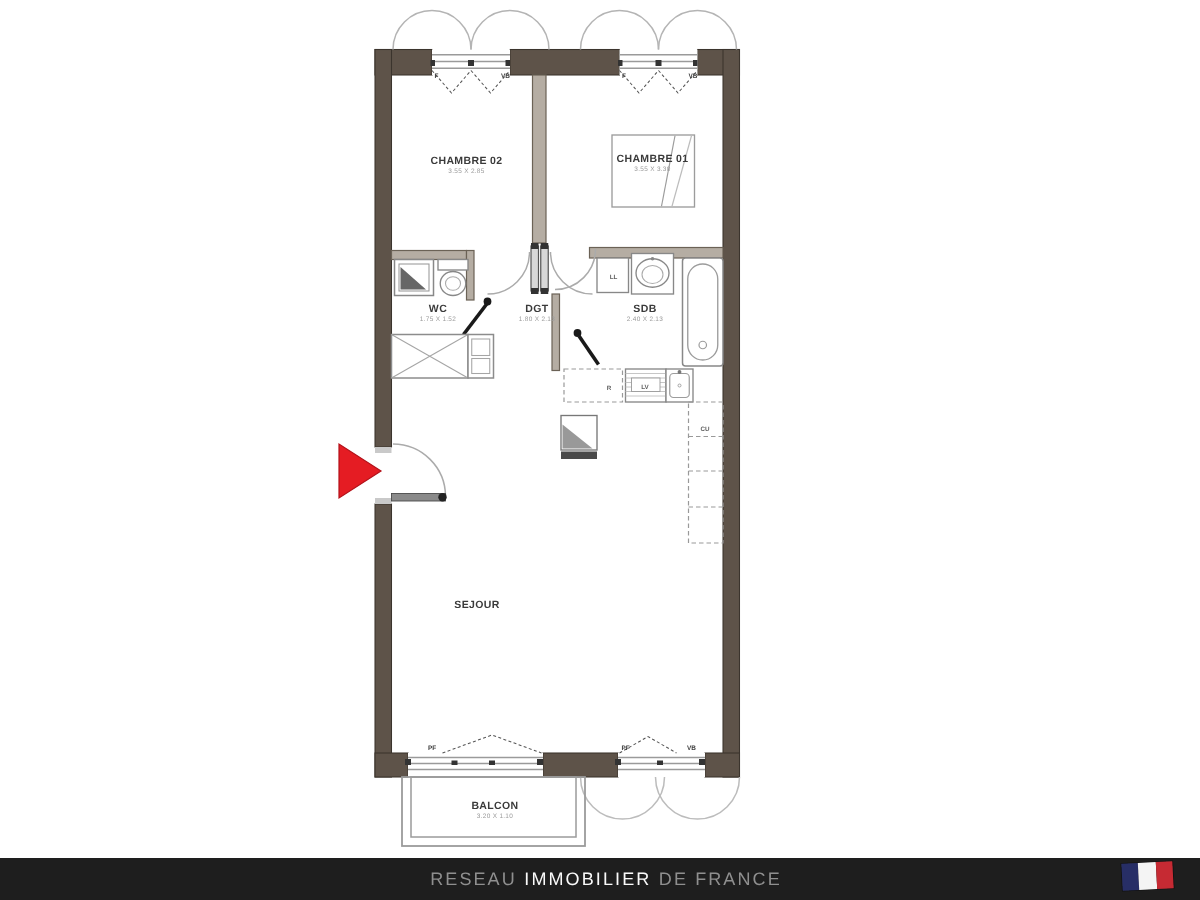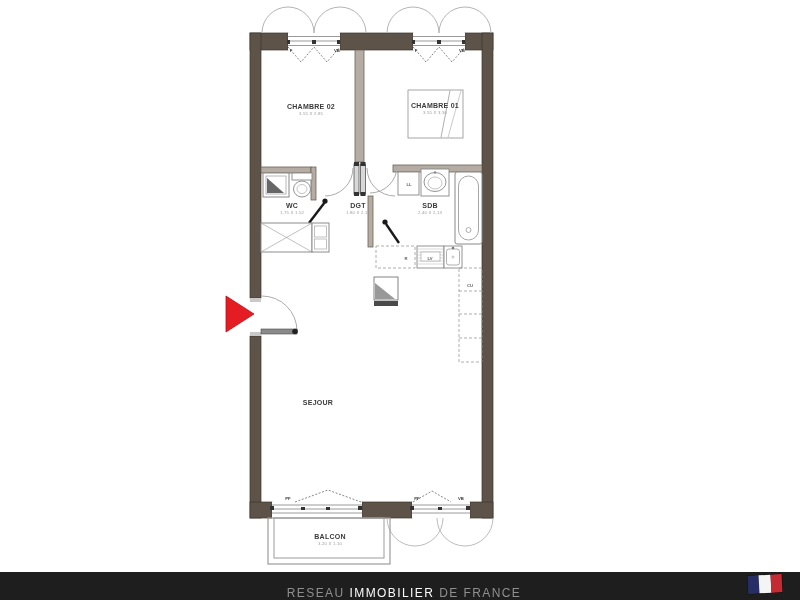--- a/index.html
+++ b/index.html
@@ -10,21 +10,21 @@
   }
   .stage{position:absolute;inset:0;width:800px;height:600px;}
   svg.plan{position:absolute;left:0;top:0;}
   svg.plan text{font-family:"Liberation Sans",sans-serif;}
   .room-label{font-size:7px;font-weight:bold;fill:#3a3a3a;letter-spacing:.25px;}
   .room-dims{font-size:4.3px;fill:#9c9c9c;letter-spacing:.2px;}
   .open-label{font-size:4.3px;font-weight:bold;fill:#3c3c3c;}
   .fix-label{font-size:4.2px;font-weight:bold;fill:#5f5f5f;}
   .footer{
     position:absolute;left:0;top:572px;width:800px;height:28px;
-    background:#1e1e1e;display:flex;align-items:flex-end;justify-content:center;
+    background:#1e1e1e;display:flex;align-items:center;justify-content:center;
   }
   .brand{
     font-size:12px;letter-spacing:1.4px;color:#8f8f8f;white-space:nowrap;
     transform:translateX(4px);
   }
   .brand .main{color:#fafafa;margin:0 5px;}
   .flag{
     position:absolute;left:748px;top:575px;width:34px;height:18px;
     display:flex;transform:rotate(-3deg);box-shadow:0 0 0 0.5px #111;
   }

